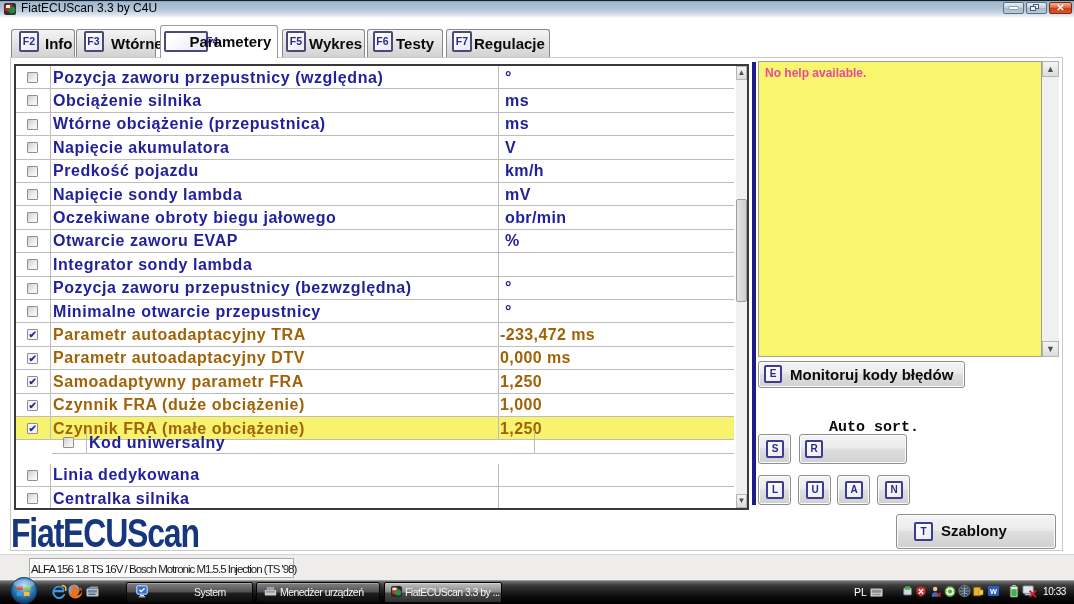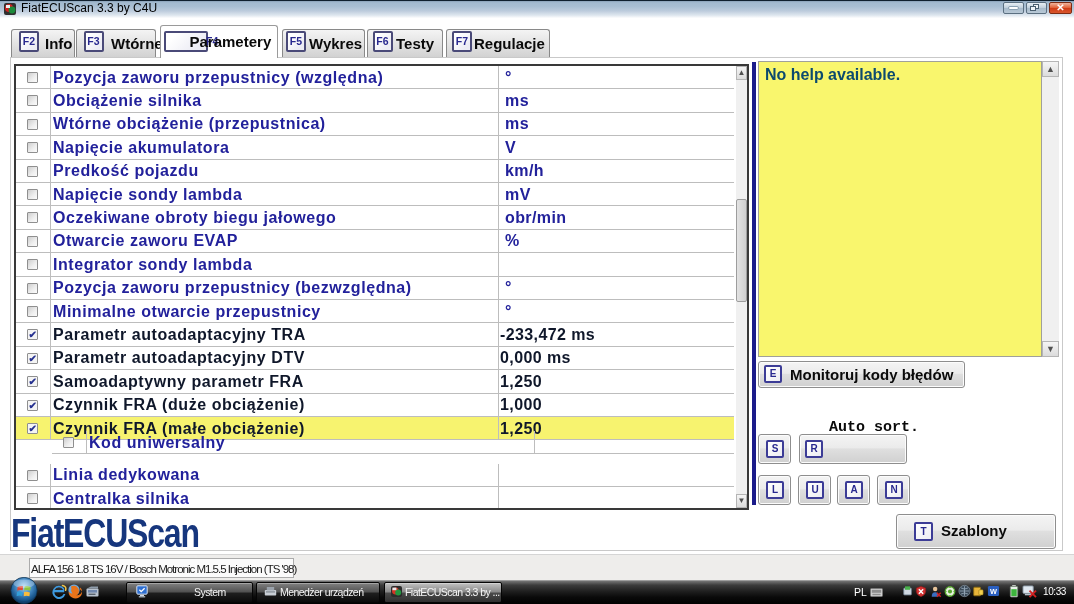--- a/index.html
+++ b/index.html
@@ -26,39 +26,39 @@
   border-radius:2px;color:#28288f;font-weight:bold;font-size:10.5px;text-align:center;line-height:17px;}
 .tablabel{position:absolute;font-weight:bold;font-size:15px;color:#0a0a0a;line-height:15px;}
 
 .paneline{background:#c9c9c9;}
 
 
 #grid{left:14px;top:64px;width:735px;height:446px;border:2px solid #393939;background:#fff;}
 .row{position:absolute;left:0;width:720px;height:23.4px;border-bottom:1px solid #bdbdbd;}
 .row .name{position:absolute;left:37px;top:2.5px;font-weight:bold;font-size:16px;letter-spacing:0.55px;color:#22219b;white-space:nowrap;}
 .row .unit{position:absolute;left:489px;top:2.5px;font-weight:bold;font-size:16px;letter-spacing:0.4px;color:#22219b;white-space:nowrap;}
-.row.red .name,.row.red .unit{color:#0f172a;}
+.row.red .name,.row.red .unit{color:#a16207;}
 .row.red .unit{left:484px;}
 .row.sel{background:#f7f36f;}
 .colsep1{position:absolute;left:34px;top:0;width:1px;height:100%;background:#bdbdbd;}
 .colsep2{position:absolute;left:482px;top:0;width:1px;height:100%;background:#bdbdbd;}
 .cb{position:absolute;left:11px;top:6px;width:11px;height:11px;border:1px solid #8f8f8f;
   background:linear-gradient(135deg,#cecece 0%,#efefef 60%,#fbfbfb 100%);border-radius:1px;}
 .cb.ck{background:#f4f4f4;}
 .cb.ck:after{content:"✔";position:absolute;left:0.5px;top:-1px;font-size:10px;color:#25308f;font-weight:bold;line-height:11px;}
 
 .sbar{background:#f0f0f0;}
 .sbtn{position:absolute;left:0;width:100%;background:linear-gradient(#f5f5f5,#dcdcdc);border:1px solid #b5b5b5;
   color:#505050;text-align:center;}
 .sthumb{position:absolute;left:0;width:100%;background:linear-gradient(90deg,#e3e3e3,#cfcfcf);border:1px solid #9d9d9d;border-radius:2px;}
 
 
 #splitter{left:752px;top:62px;width:4px;height:443px;background:#1b1b8a;}
 #helpbox{left:758px;top:61px;width:284px;height:296px;background:#f9f66d;border:1px solid #a0a09a;}
-#helptext{left:765px;top:66px;font-size:16px;font-weight:bold;color:#0c4a6e;}
+#helptext{left:765px;top:66px;font-size:12px;font-weight:bold;color:#ec4899;}
 .w7btn{position:absolute;border:1px solid #8e8e8e;border-radius:3px;
   background:linear-gradient(#f4f4f4 0%,#ebebeb 45%,#dfdfdf 50%,#d0d0d0 100%);
   box-shadow:inset 0 0 0 1px #fcfcfc;}
 .kbox{position:absolute;width:18px;height:18px;background:linear-gradient(135deg,#ffffff,#ededf2);border:2px solid #3c3c96;border-radius:2px;
   color:#28288f;font-weight:bold;font-size:10px;text-align:center;line-height:14px;}
 .blabel{position:absolute;font-weight:bold;font-size:15px;color:#0a0a0a;white-space:nowrap;}
 
 
 #logo{left:11px;top:511px;font-size:40px;font-weight:bold;color:#16367d;letter-spacing:-1.5px;
   transform:scaleX(0.8);transform-origin:0 0;}

